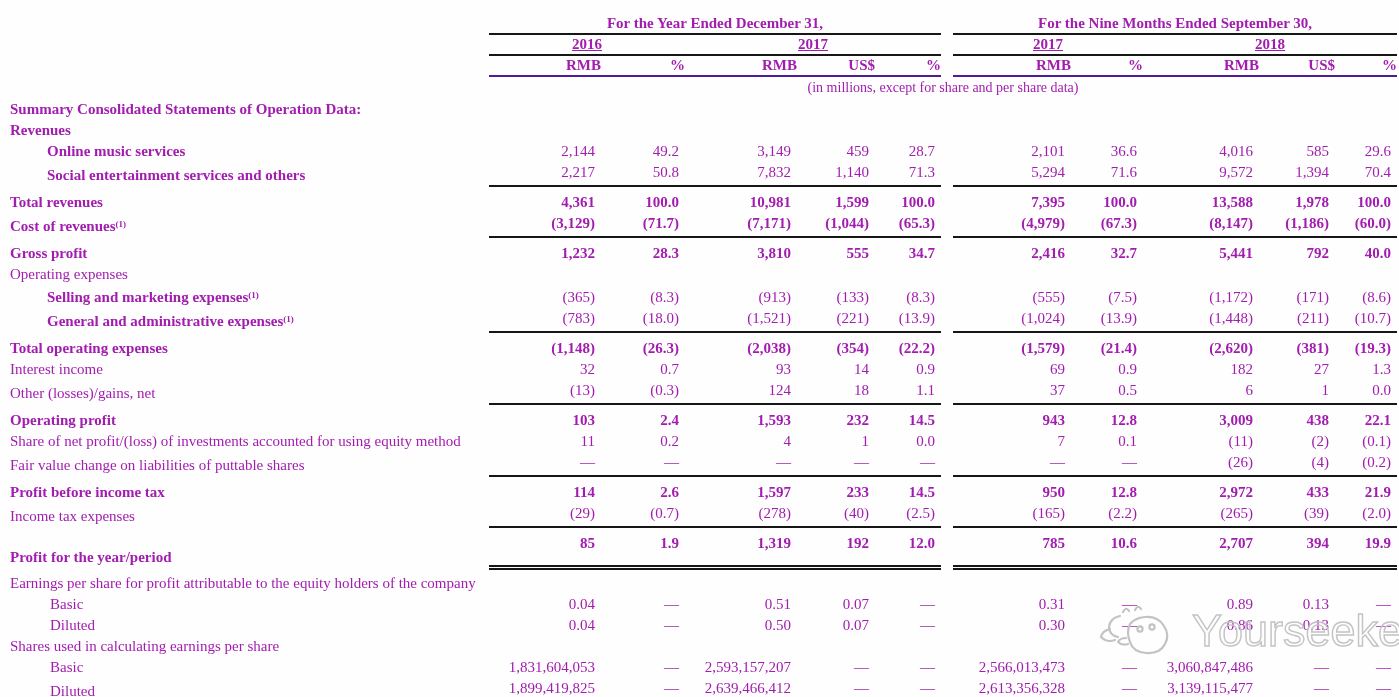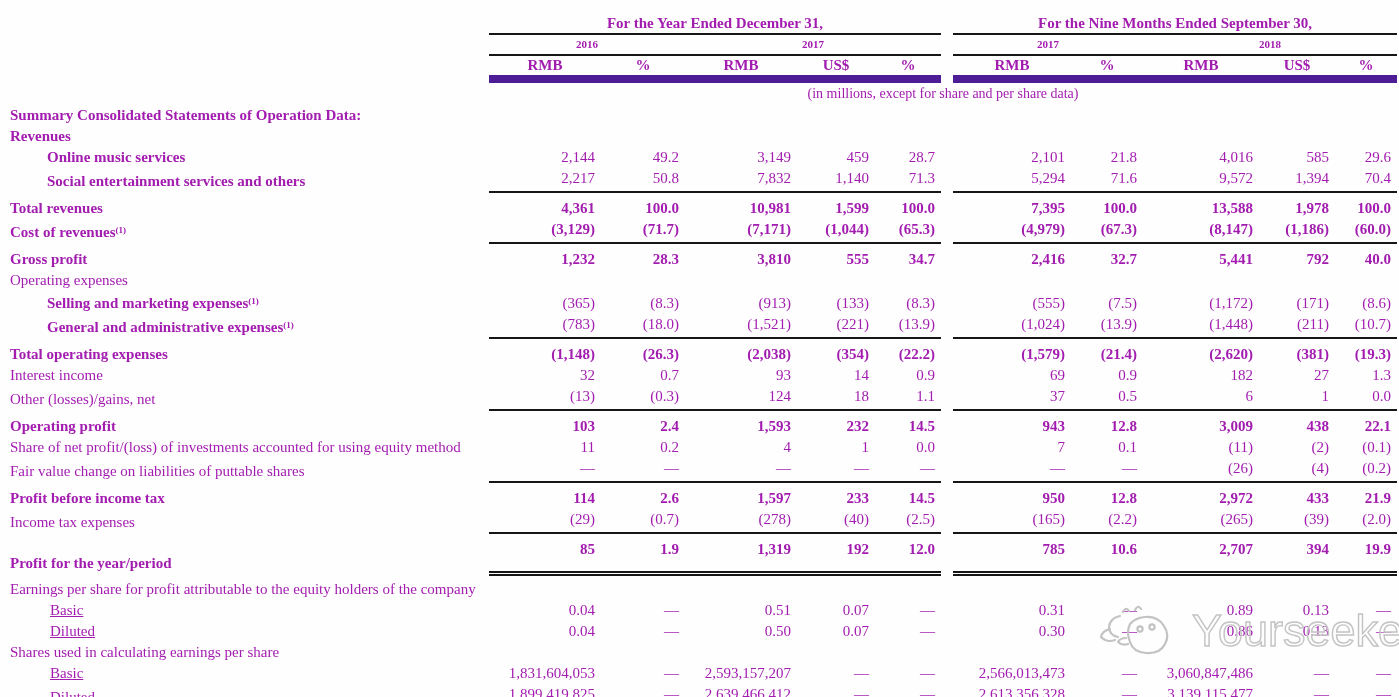--- a/index.html
+++ b/index.html
@@ -5,28 +5,28 @@
   html,body{margin:0;padding:0;}
   body{
     width:1399px;height:697px;overflow:hidden;background:#fefefe;
     font-family:"Liberation Serif", serif;color:#1b1b1b;position:relative;
   }
   .sheet{padding-top:12px;}
   table{border-collapse:collapse;table-layout:fixed;width:1395px;margin-left:2px;
         font-size:15px;line-height:17px;color:#a21caf;}
   th{font-weight:bold;padding:1px 0;}
   .gh{border-bottom:2px solid #161616;text-align:center;padding-top:3px;font-size:15px;}
-  .yh{border-bottom:2px solid #161616;text-align:center;font-size:11px;}
-  .ch{border-bottom:8px solid #4c1d95;text-align:center;font-size:15px;}
+  .yh{border-bottom:2px solid #161616;text-align:center;font-size:15px;text-decoration:underline;}
+  .ch{border-bottom:2px solid #4c1d95;text-align:right;font-size:15px;}
   .note-cell{text-align:center;font-weight:normal;font-size:14px;padding:2px 0 3px;}
   td{padding:2px 0;vertical-align:bottom;}
   td.num{text-align:right;padding-right:6px;white-space:nowrap;}
   td.lbl{padding-left:28px;text-indent:-20px;}
   td.ind1{padding-left:65px;font-weight:bold;}
-  td.ind2{padding-left:68px;text-decoration:underline;}
+  td.ind2{padding-left:68px;}
   .b{font-weight:bold;}
   td.ru{border-bottom:2px solid #161616;padding-bottom:4px;}
   td.rd{border-bottom:5px double #161616;padding-bottom:13px;}
   tr.gap td{padding-top:7px;}
   sup{font-size:9px;vertical-align:4px;}
   .spacer{border:none;}
   
   .wm{position:absolute;left:1096px;top:594px;display:flex;align-items:center;
       pointer-events:none;}
   .wm-text{
@@ -115,21 +115,21 @@
         </tr>
         <tr>
           <td class="lbl ind1">Online music services</td>
           <td class="num">2,144</td>
           <td class="num">49.2</td>
           <td class="num">3,149</td>
           <td class="num">459</td>
           <td class="num">28.7</td>
           <td class="spacer"></td>
           <td class="num">2,101</td>
-          <td class="num">21.8</td>
+          <td class="num">36.6</td>
           <td class="num">4,016</td>
           <td class="num">585</td>
           <td class="num">29.6</td>
         </tr>
         <tr>
           <td class="lbl ind1">Social entertainment services and others</td>
           <td class="num ru">2,217</td>
           <td class="num ru">50.8</td>
           <td class="num ru">7,832</td>
           <td class="num ru">1,140</td>

